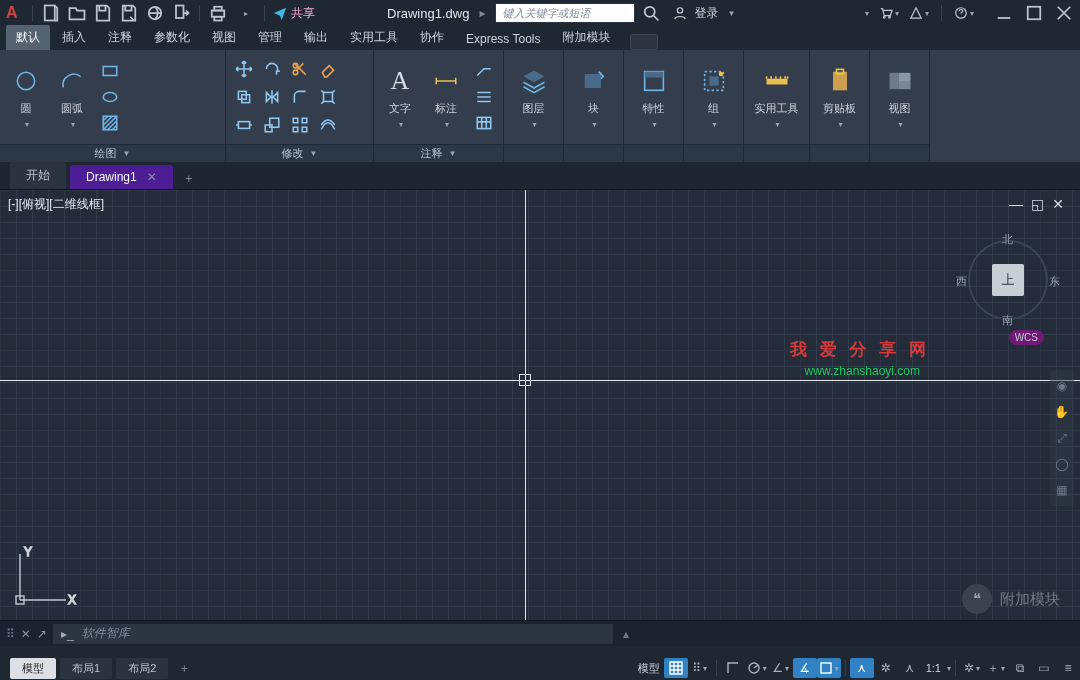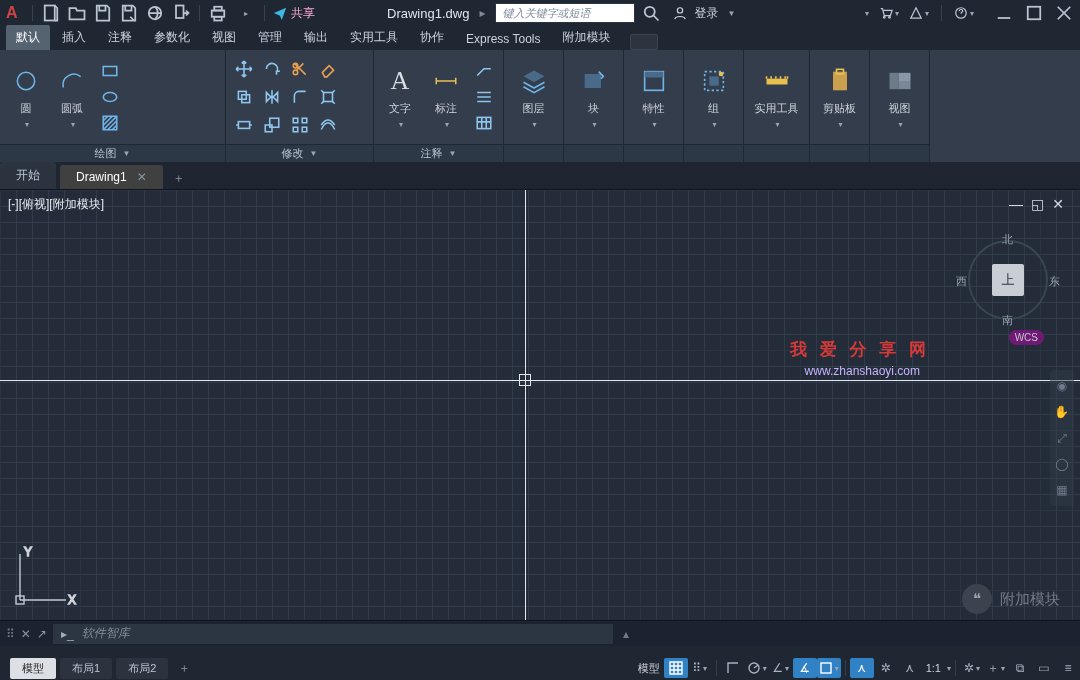--- a/index.html
+++ b/index.html
@@ -27,42 +27,42 @@
   .panel-body { flex: 1; display: flex; align-items: center; padding: 4px 6px; gap: 6px; }
   .panel-title { height: 18px; background: #2c3846; color: #b9c3d0; font-size: 11px; display: flex; align-items: center; justify-content: center; gap: 4px; border-top: 1px solid #1f2733; }
   .big-btn { width: 40px; display: flex; flex-direction: column; align-items: center; justify-content: center; gap: 4px; height: 86px; color: #cfd4dc; font-size: 11px; cursor: pointer; }
   .big-ico { width: 28px; height: 32px; display: flex; align-items: center; justify-content: center; }
   .halfcol { display: flex; flex-direction: column; gap: 2px; justify-content: center; }
   .grid3b { display: grid; grid-template-columns: repeat(4, 24px); grid-auto-rows: 24px; gap: 4px; }
   .sm { width: 24px; height: 24px; display: flex; align-items: center; justify-content: center; cursor: pointer; }
   .sm svg { width: 18px; height: 18px; }
   .drop { font-size: 8px; color: #9aa5b3; margin-left: 2px; }
   
-  .doctabs { height: 28px; background: #1f2631; display: flex; align-items: flex-end; gap: 4px; border-bottom: 1px solid #10151d; }
+  .doctabs { height: 28px; background: #1f2631; display: flex; align-items: flex-end; padding-left: 10px; gap: 4px; border-bottom: 1px solid #10151d; }
   .dtab { padding: 5px 16px; background: #2b333f; color: #bcc6d3; font-size: 12px; border-radius: 3px 3px 0 0; cursor: pointer; display: flex; gap: 10px; align-items: center; }
-  .dtab.active { background: #404040; color: #fff; }
+  .dtab.active { background: #4c1d95; color: #fff; }
   .dtab .x { color: #8a95a4; }
   .addtab { width: 24px; height: 22px; display: flex; align-items: center; justify-content: center; color: #8e99a9; }
   
   .draw-wrap { position: relative; height: 430px; background: #232c38; }
   .grid-bg { position: absolute; inset: 0;
      background-image:
        linear-gradient(#2a3442 1px, transparent 1px),
        linear-gradient(90deg, #2a3442 1px, transparent 1px),
        linear-gradient(#303b4b 1px, transparent 1px),
        linear-gradient(90deg, #303b4b 1px, transparent 1px);
      background-size: 80px 80px, 80px 80px, 16px 16px, 16px 16px;
   }
   .vp-label { position: absolute; top: 6px; left: 8px; color: #e6ecf3; font-size: 12px; }
   .vp-ctrls { position: absolute; top: 6px; right: 16px; color: #d3dae4; display: flex; gap: 8px; font-size: 14px; }
   .crossV { position: absolute; left: 525px; top: 0; bottom: 0; width: 1px; background: #e4e9f0; }
   .crossH { position: absolute; top: 190px; left: 0; right: 0; height: 1px; background: #e4e9f0; }
   .cursor-box { position: absolute; left: 519px; top: 184px; width: 12px; height: 12px; border: 1px solid #e4e9f0; }
   .watermark1 { position: absolute; right: 150px; top: 148px; color: #d53a3a; font-weight: bold; font-size: 17px; letter-spacing: 4px; }
-  .watermark2 { position: absolute; right: 160px; top: 174px; color: #c4b5fd; font-size: 12px; }
+  .watermark2 { position: absolute; right: 160px; top: 174px; color: #22c55e; font-size: 12px; }
   .navcube { position: absolute; right: 26px; top: 44px; width: 92px; height: 92px; }
   .nc-ring { position: absolute; inset: 6px; border: 2px solid #3a4554; border-radius: 50%; }
   .nc-face { position: absolute; left: 30px; top: 30px; width: 32px; height: 32px; background: #c9ced5; color: #333; display: flex; align-items: center; justify-content: center; font-size: 13px; border-radius: 2px; }
   .nc-dir { position: absolute; color: #9aa5b3; font-size: 11px; }
   .wcs { position: absolute; right: 36px; top: 140px; background: #701a75; color: #c2cad4; font-size: 10px; padding: 2px 6px; border-radius: 8px; }
   .navbar-right { position: absolute; right: 6px; top: 180px; width: 24px; display: flex; flex-direction: column; gap: 6px; background: rgba(50,60,74,0.5); padding: 6px 2px; border-radius: 4px; align-items: center; }
   .navbar-right .nb { width: 20px; height: 20px; color: #6f7b8c; display: flex; align-items: center; justify-content: center; }
   .ucs { position: absolute; left: 8px; bottom: 8px; }
   .wm-bottom { position: absolute; right: 20px; bottom: 6px; display: flex; align-items: center; gap: 8px; color: #757c86; font-size: 15px; }
   .wm-ico { width: 30px; height: 30px; border-radius: 50%; background: #3b434f; display: flex; align-items: center; justify-content: center; color: #99a3b1; }
@@ -504,21 +504,21 @@
     </div>
   <div class="dtab active">
       <span>Drawing1</span>
       <span class="x">✕</span>
     </div>
   <div class="addtab">＋</div>
 </div>
 
 <div class="draw-wrap">
   <div class="grid-bg"></div>
-  <div class="vp-label">[-][俯视][附加模块]</div>
+  <div class="vp-label">[-][俯视][二维线框]</div>
   <div class="vp-ctrls">
     <span>—</span>
     <span>◱</span>
     <span>✕</span>
   </div>
   <div class="crossV"></div>
   <div class="crossH"></div>
   <div class="cursor-box"></div>
   <div class="watermark1">我 爱 分 享 网</div>
   <div class="watermark2">www.zhanshaoyi.com</div>

